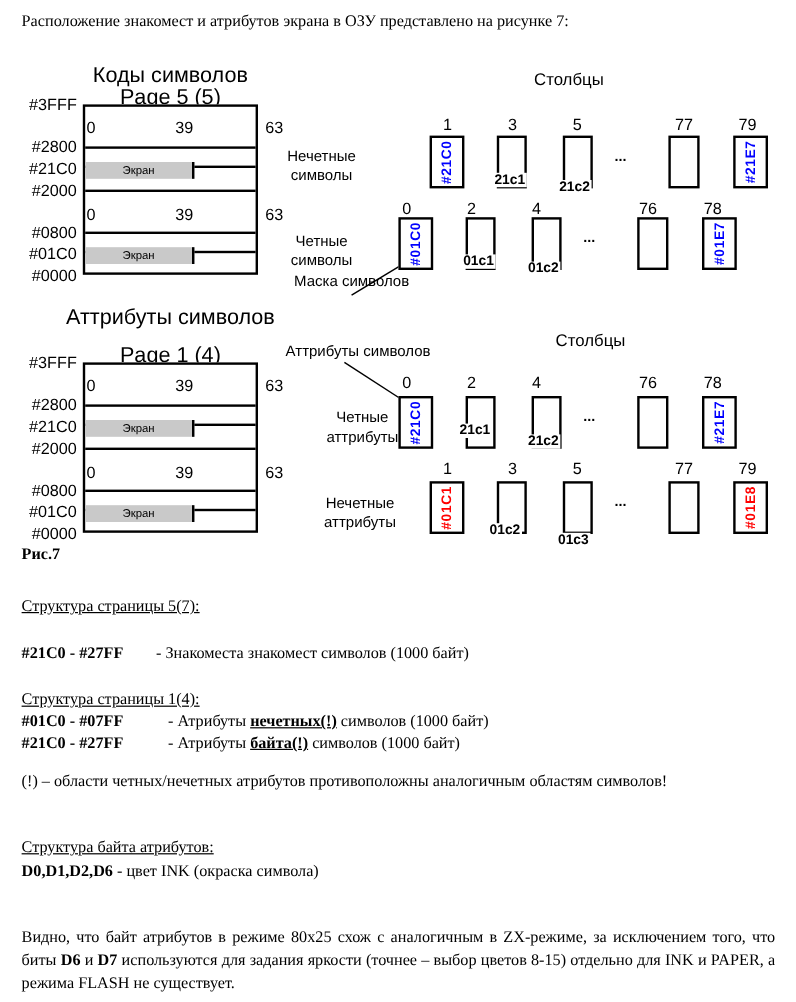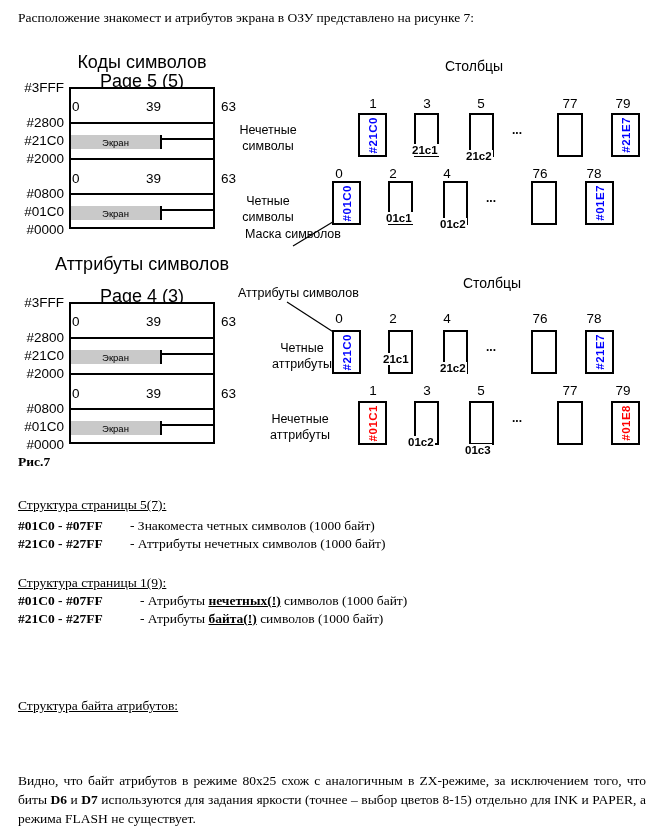--- a/index.html
+++ b/index.html
@@ -127,21 +127,21 @@
   <div class="cbox" style="left:531px;top:181px;width:26px"></div>
   <div class="cbox vbox" style="left:585px;top:181px">
     <span class="vtext blue">#01E7</span>
   </div>
   <div class="cmid" style="left:385px;top:212px">01c1</div>
   <div class="cmid" style="left:439px;top:218px">01c2</div>
 
   <div class="ptrlab" style="left:245px;top:227px">Маска символов</div>
 
   <div class="mm-title" style="left:52px;top:254px;width:180px">Аттрибуты символов</div>
-  <div class="mm-title" style="left:52px;top:286px;width:180px">Page 4 (3)</div>
+  <div class="mm-title" style="left:52px;top:286px;width:180px">Page 1 (4)</div>
 
   <div class="addr" style="top:295px">#3FFF</div>
   <div class="addr" style="top:330px">#2800</div>
   <div class="addr" style="top:348px">#21C0</div>
   <div class="addr" style="top:366px">#2000</div>
   <div class="addr" style="top:401px">#0800</div>
   <div class="addr" style="top:419px">#01C0</div>
   <div class="addr" style="top:437px">#0000</div>
 
   <div class="mmbox" style="top:302px">
@@ -204,25 +204,26 @@
   <div class="cbox" style="left:469px;top:401px"></div>
   <div class="cdots" style="left:512px;top:411px">...</div>
   <div class="cbox" style="left:557px;top:401px;width:26px"></div>
   <div class="cbox vbox" style="left:611px;top:401px">
     <span class="vtext red">#01E8</span>
   </div>
   <div class="cmid" style="left:407px;top:436px">01c2</div>
   <div class="cmid" style="left:464px;top:444px">01c3</div>
 
   <div class="tline ul" style="top:495px">Структура страницы 5(7):</div>
-  <div class="tline" style="top:516px"><span class="rangecol">#01C0 - #07FF</span><span>- Знакоместа четных символов (1000 байт)</span></div>
-  <div class="tline" style="top:534px"><span class="rangecol">#21C0 - #27FF</span><span>- Аттрибуты нечетных символов (1000 байт)</span></div>
-
-  <div class="tline ul" style="top:573px">Структура страницы 1(9):</div>
+  <div class="tline" style="top:534px"><span class="rangecol">#21C0 - #27FF</span><span>- Знакоместа знакомест символов (1000 байт)</span></div>
+
+  <div class="tline ul" style="top:573px">Структура страницы 1(4):</div>
   <div class="tline" style="top:591px"><span class="rangecol2">#01C0 - #07FF</span><span>- Атрибуты </span><span class="b ul">нечетных(!)</span><span> символов (1000 байт)</span></div>
   <div class="tline" style="top:609px"><span class="rangecol2">#21C0 - #27FF</span><span>- Атрибуты </span><span class="b ul">байта(!)</span><span> символов (1000 байт)</span></div>
 
+  <div class="tline just" style="top:641px">(!) – области четных/нечетных атрибутов противоположны аналогичным областям символов!</div>
 
   <div class="tline ul" style="top:696px">Структура байта атрибутов:</div>
+  <div class="tline" style="top:716px"><span class="b">D0,D1,D2,D6</span><span> - цвет INK (окраска символа)</span></div>
 
   <div class="tline just" style="top:771px"><span>Видно, что байт атрибутов в режиме 80x25 схож с аналогичным в ZX-режиме, за исключением того, что биты </span><span class="b">D6</span><span> и </span><span class="b">D7</span><span> используются для задания яркости (точнее – выбор цветов 8-15) отдельно для INK и PAPER, а режима FLASH не существует.</span></div>
 
 </div>
 
 </body></html>

